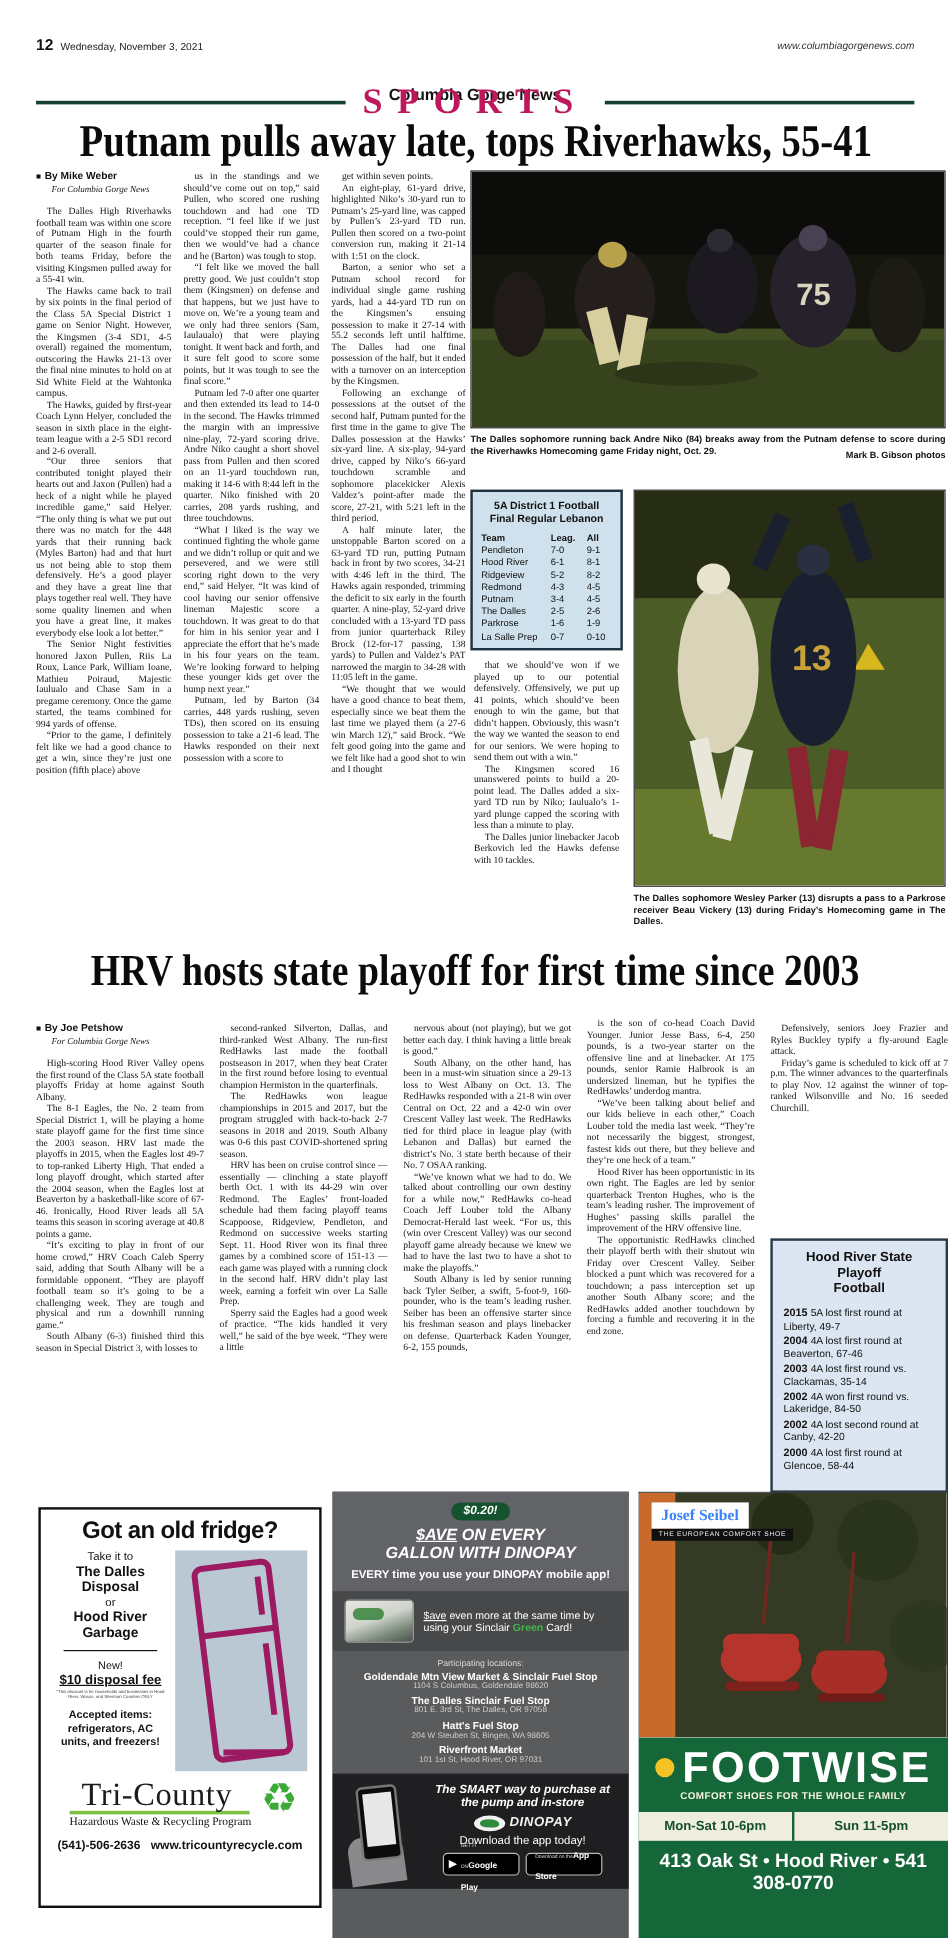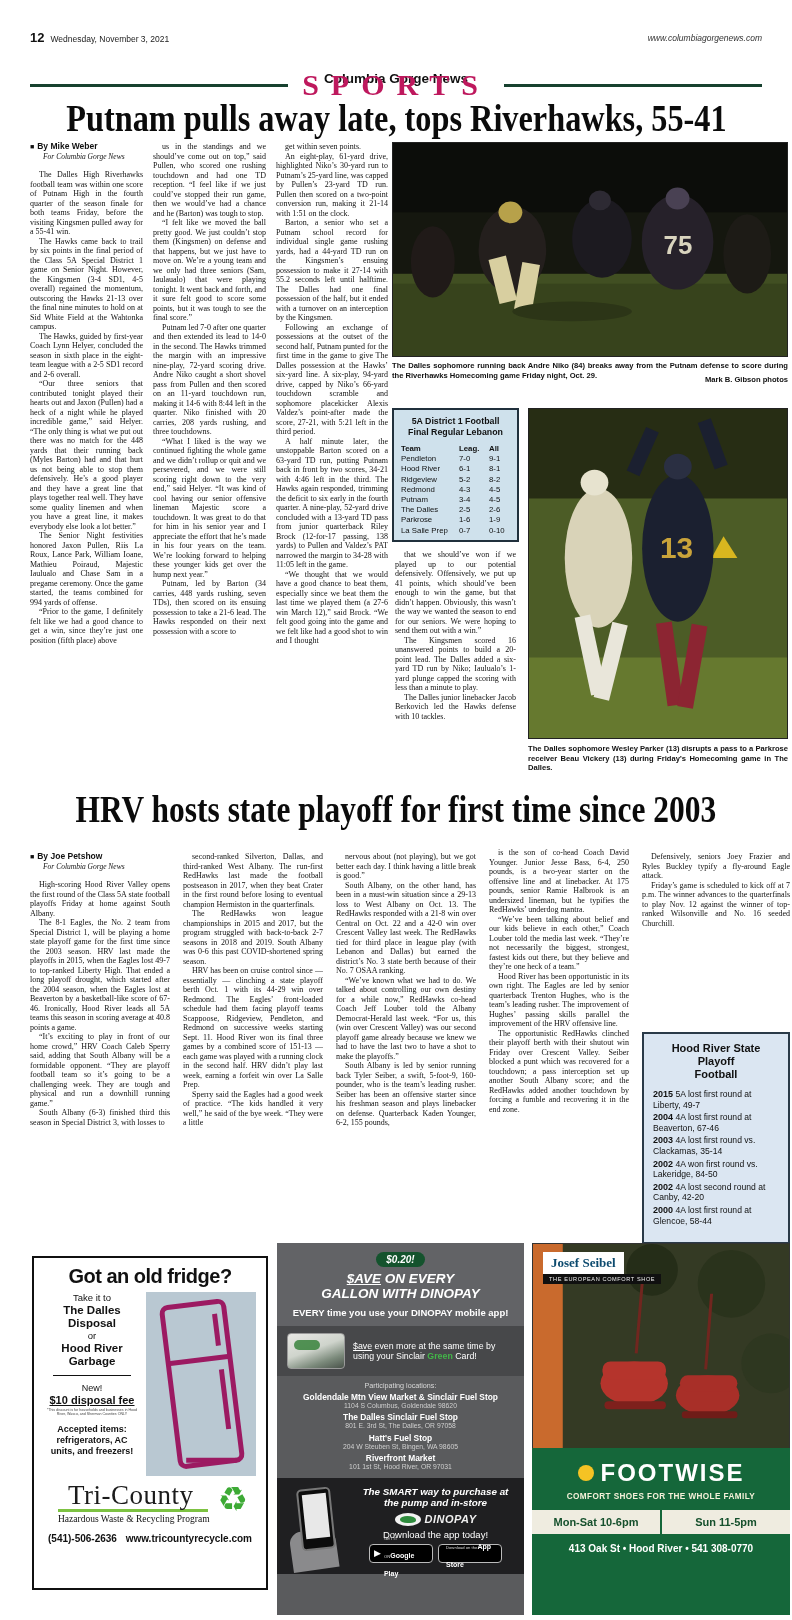--- a/index.html
+++ b/index.html
@@ -120,33 +120,33 @@
   .store-badge { width:64px; height:19px; background:#000; border:1px solid #bbb; border-radius:4px;
     display:flex; align-items:center; gap:3px; padding:0 4px; }
   .store-badge .ic { font-size:9px; line-height:9px; }
   .store-badge .tx { text-align:left; }
   .store-badge .tx .s1 { font-size:4.2px; line-height:4.6px; color:#ddd; }
   .store-badge .tx .s2 { font-size:7px; line-height:7.5px; font-weight:bold; color:#fff; }
 
   
   #ad-footwise { left:532px; top:1243px; width:258px; height:372px; font-family:"Liberation Sans",sans-serif; }
   .fw-photo { position:relative; height:205px; border:1px solid #333; border-bottom:none; overflow:hidden; }
-  .fw-label { position:absolute; left:10px; top:8px; background:#fff; color:#0c4a6e; padding:3px 8px;
+  .fw-label { position:absolute; left:10px; top:8px; background:#fff; color:#3b82f6; padding:3px 8px;
     font-family:"Liberation Serif",serif; font-weight:bold; font-size:13px; }
   .fw-sublabel { position:absolute; left:10px; top:30px; background:#101010; color:#eee; padding:2px 6px;
     font-size:5.6px; letter-spacing:.6px; }
   .fw-green { background:#15673a; color:#fff; height:167px; text-align:center; padding-top:10px; }
   .fw-logo-row { display:flex; align-items:center; justify-content:center; gap:7px; }
   .fw-sun { width:16px; height:16px; border-radius:50%; background:#f5c324; }
-  .fw-name { font-weight:bold; font-size:24px; letter-spacing:2px; line-height:30px; }
+  .fw-name { font-weight:bold; font-size:36px; letter-spacing:2px; line-height:30px; }
   .fw-tag { font-size:8.2px; letter-spacing:.4px; margin-top:4px; color:#f4f0d8; font-weight:bold; }
   .fw-hours { background:#efece0; color:#15502c; display:flex; margin-top:9px; height:24px; align-items:center; }
   .fw-hours div { flex:1; font-weight:bold; font-size:11px; }
   .fw-hours .mid { flex:0 0 2px; height:100%; background:#15673a; }
-  .fw-addr { font-weight:bold; font-size:10px; margin-top:9px; }
+  .fw-addr { font-weight:bold; font-size:16px; margin-top:9px; }
 </style>
 </head>
 <body>
 
 <div id="page">
 
   <div class="abs" style="left:30px;top:30px;display:flex;align-items:baseline;gap:6px;">
     <span class="pgnum">12</span>
     <span class="pgdate">Wednesday, November 3, 2021</span>
   </div>

